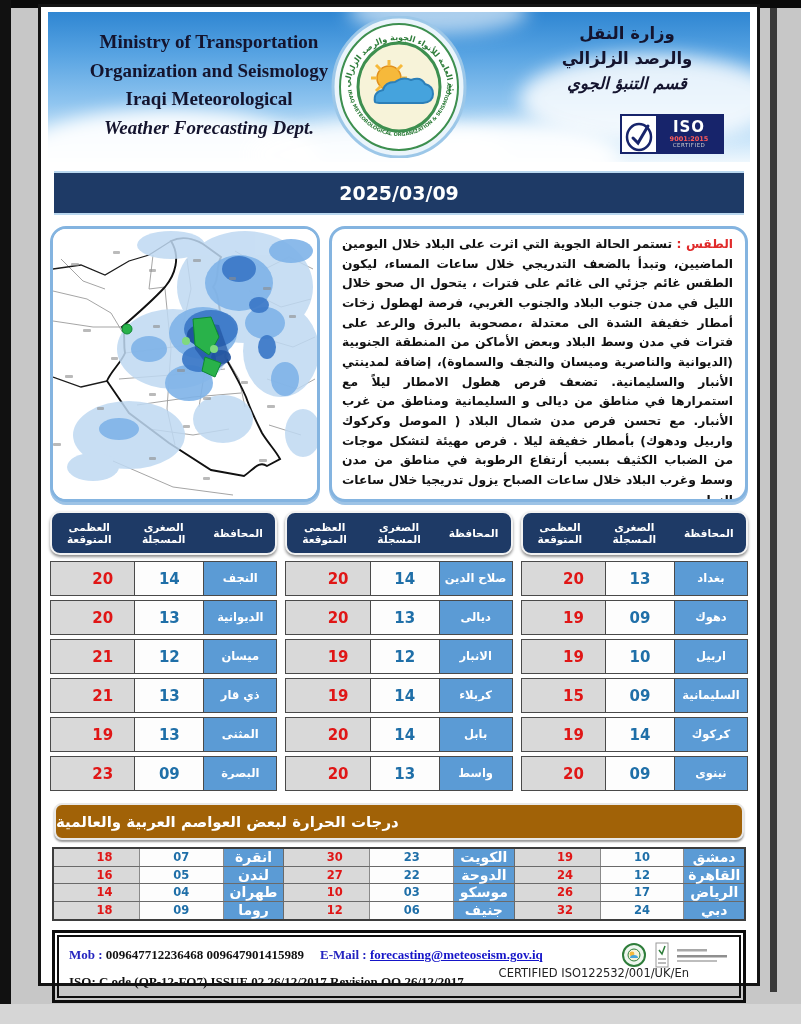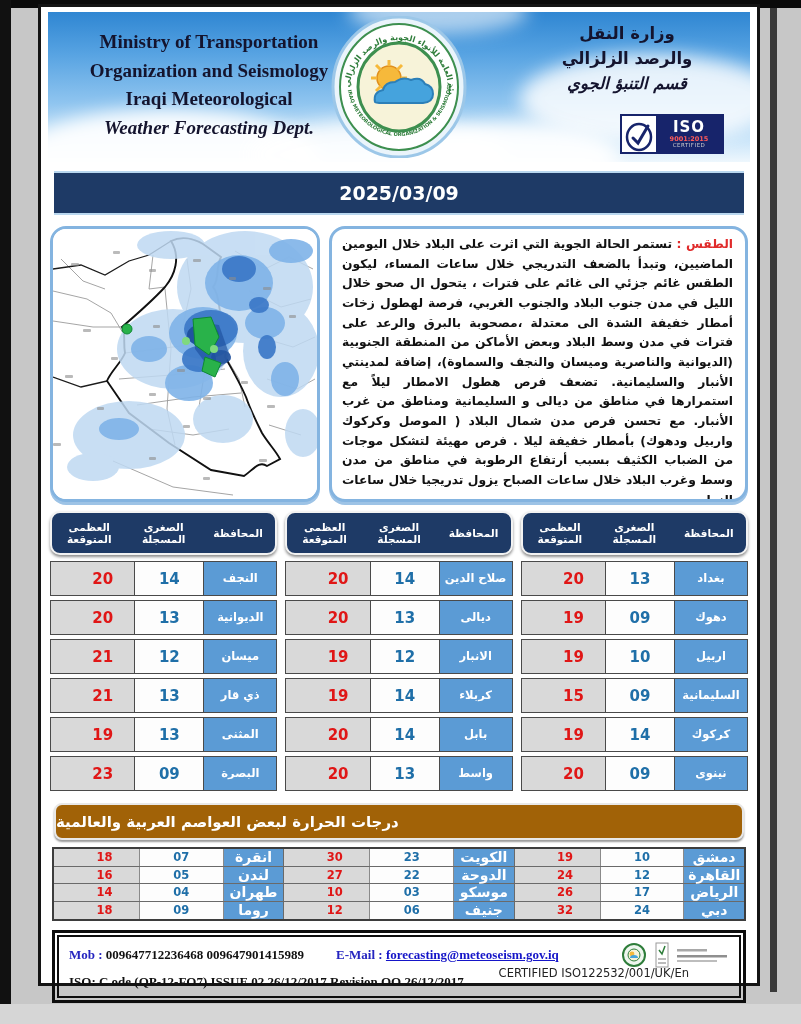--- a/index.html
+++ b/index.html
@@ -81,21 +81,21 @@
   .cap-row:last-child{border-bottom:none;}
   .cap-city{width:26%;background:#5b9bd5;color:#fff;font-size:14px;font-weight:bold;}
   .cap-min{width:37%;background:#fdfdfd;color:#1f6fa8;font-size:11.5px;font-weight:bold;
      border-left:1px solid #8a8a8a;border-right:1px solid #8a8a8a;}
   .cap-max{width:37%;background:#d9d9d9;color:#e01616;font-size:11.5px;font-weight:bold;padding-left:16px;}
 
   
   .footer-outer{margin:9px 11px 0;border:3px solid #0d0d0d;padding:2px;}
   .footer-inner{border:2px solid #0d0d0d;padding:5px 10px 6px;min-height:46px;
      font-family:"Liberation Serif",serif;font-weight:bold;font-size:13px;color:#111;}
-  .f-line1{display:flex;align-items:center;gap:32px;}
+  .f-line1{display:flex;align-items:center;gap:16px;}
   .f-blue{color:#2424c0;}
   .f-link{color:#1515c8;text-decoration:underline;text-align:center;}
   .f-logos{margin-left:auto;display:flex;align-items:center;gap:8px;}
   .f-line2{display:flex;align-items:flex-end;margin-top:6px;}
   .f-cert{margin-left:auto;margin-right:40px;font-family:"DejaVu Sans",sans-serif;
      font-weight:normal;font-size:11.5px;color:#222;align-self:flex-start;margin-top:-8px;}
 </style>
 </head>
 <body>
 

